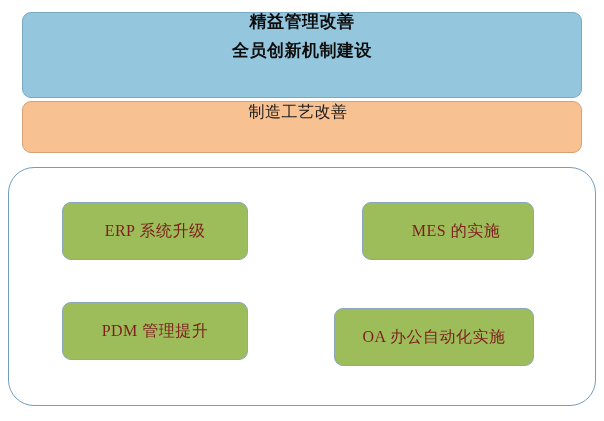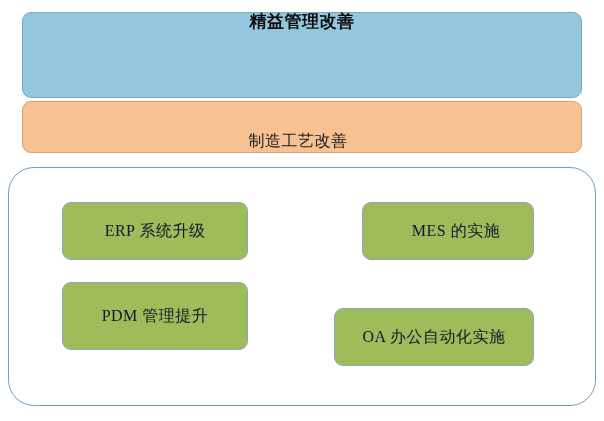--- a/index.html
+++ b/index.html
@@ -54,21 +54,21 @@
     position: absolute;
     left: 22px;
     top: 101px;
     width: 560px;
     height: 52px;
     box-sizing: border-box;
     background: #f8c191;
     border: 1px solid #d9a172;
     border-radius: 9px;
     display: flex;
-    align-items: flex-end;
+    align-items: flex-start;
   }
   .banner-orange .slot {
     flex: 1 1 0;
     text-align: center;
     font-size: 16px;
     color: #1a1a1a;
     white-space: nowrap;
     letter-spacing: 0.5px;
   }
   .banner-orange .slot.left  { padding-right: 8px; }
@@ -91,36 +91,37 @@
   .node {
     position: absolute;
     box-sizing: border-box;
     background: #9cbd5a;
     border: 1.4px solid #8ba6bf;
     border-radius: 9px;
     display: flex;
     align-items: center;
     justify-content: center;
     font-size: 16px;
-    color: #0f172a;
+    color: #7f1d1d;
     white-space: nowrap;
     letter-spacing: 0.5px;
   }
   .node-erp { left: 62px;  top: 202px; width: 186px; height: 58px; }
   .node-mes { left: 362px; top: 202px; width: 172px; height: 58px; padding-left: 16px; }
-  .node-pdm { left: 62px;  top: 282px; width: 186px; height: 68px; }
+  .node-pdm { left: 62px;  top: 302px; width: 186px; height: 58px; }
   .node-oa  { left: 334px; top: 308px; width: 200px; height: 58px; }
 </style>
 </head>
 <body>
 
 <div id="canvas">
 
   <div class="banner-blue">
     <div class="line">精益管理改善</div>
+    <div class="line">全员创新机制建设</div>
   </div>
 
   <div class="banner-orange">
     <div class="slot left">制造工艺改善</div>
   </div>
 
   <div class="frame"></div>
 
   <div class="node node-erp">ERP 系统升级</div>
 

